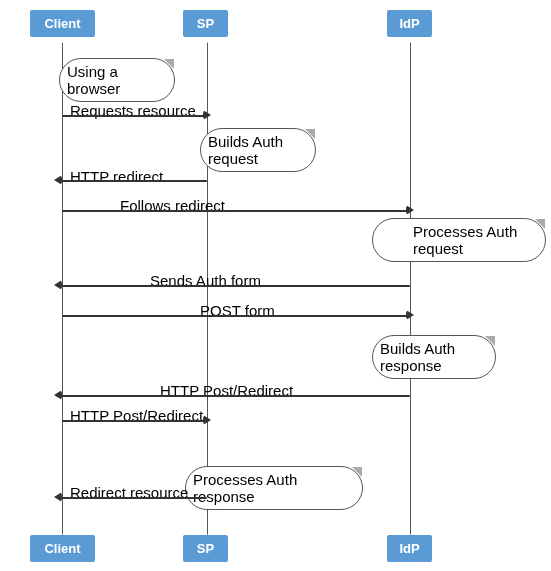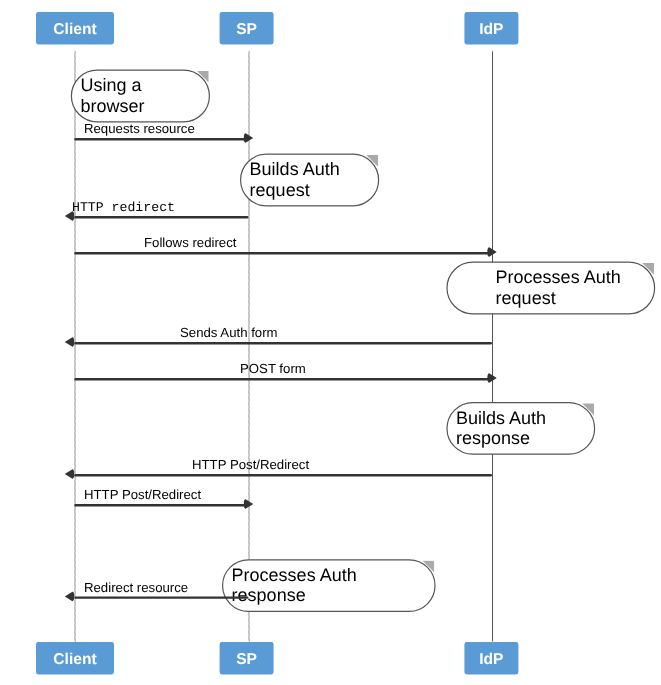--- a/index.html
+++ b/index.html
@@ -60,21 +60,21 @@
     }
 
     
     .arrow-line {
       position: absolute;
       height: 1.5px;
       background: #333;
     }
     .arrow-label {
       position: absolute;
-      font-size: 11px;
+      font-size: 15px;
       color: #000;
       white-space: nowrap;
     }
 
     
     .arrowhead-right {
       position: absolute;
       width: 0;
       height: 0;
       border-top: 5px solid transparent;
@@ -116,21 +116,21 @@
   <div class="arrow-label" style="left:70px; top:102px;">
     <span>Requests resource</span>
   </div>
   <div class="arrow-line" style="left:62px; top:115px; width:145px;"></div>
   <div class="arrowhead-right" style="left:203px; top:110px;"></div>
 
   <div class="note-box" style="left:200px; top:128px; width:116px;">
     <span>Builds Auth request</span>
   </div>
 
-  <div class="arrow-label" style="left:60px; top:168px;font-family:Liberation Mono, monospace;">
+  <div class="arrow-label" style="left:70px; top:168px;">
     <span>HTTP redirect</span>
   </div>
   <div class="arrow-line" style="left:62px; top:180px; width:145px;"></div>
   <div class="arrowhead-left" style="left:54px; top:175px;"></div>
 
   <div class="arrow-label" style="left:120px; top:197px;">
     <span>Follows redirect</span>
   </div>
   <div class="arrow-line" style="left:62px; top:210px; width:348px;"></div>
   <div class="arrowhead-right" style="left:406px; top:205px;"></div>

